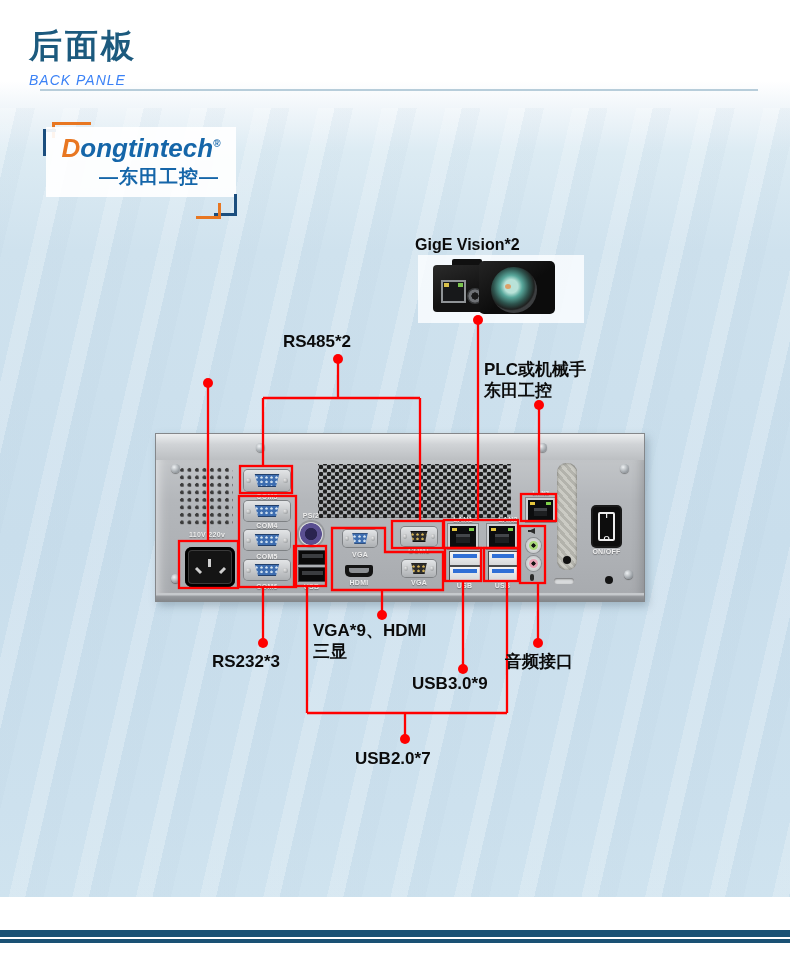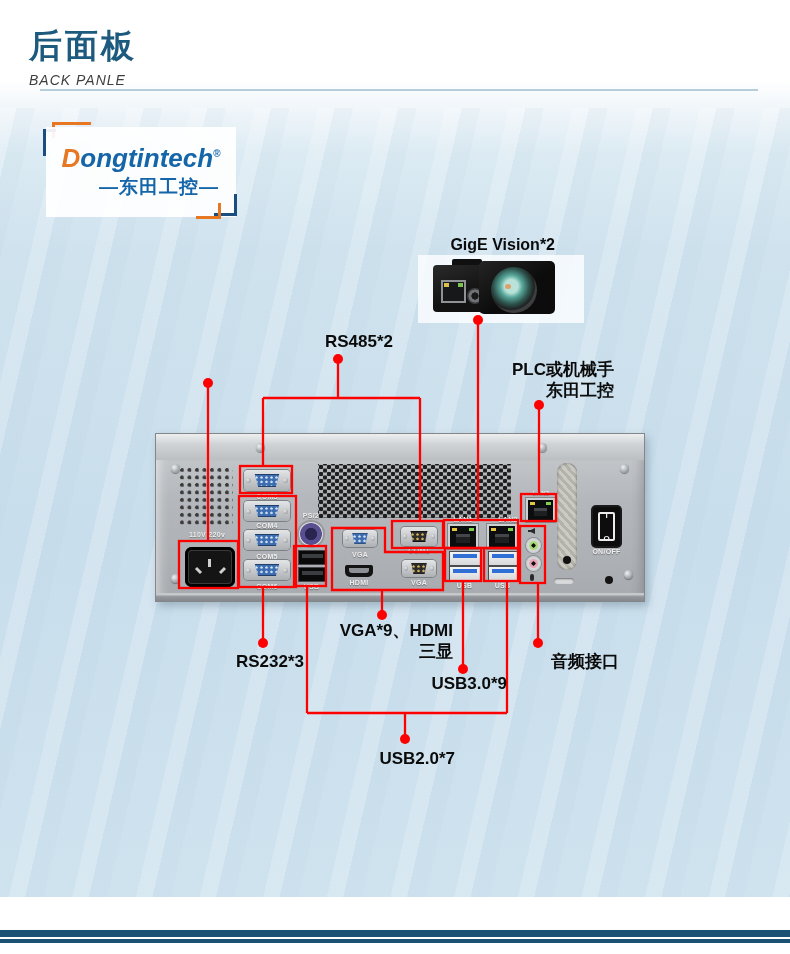--- a/index.html
+++ b/index.html
@@ -6,38 +6,38 @@
   body{font-family:"Liberation Sans","DejaVu Sans",sans-serif;}
   .page{position:relative;width:790px;height:954px;overflow:hidden;background:#fff;}
   .bg{position:absolute;left:0;top:0;width:790px;height:897px;
       background:linear-gradient(180deg,#ffffff 0%,#ffffff 9%,#f1f6fa 12%,#dcebf3 17%,#cfe2ee 28%,#c9deec 60%,#cde1ee 90%,#cfe3ef 100%);}
   .bg::after{content:"";position:absolute;inset:12% 0 0 0;
       background:repeating-linear-gradient(103deg,rgba(255,255,255,.20) 0 16px,rgba(176,200,218,.10) 16px 34px,rgba(255,255,255,0) 34px 62px);}
   .abs{position:absolute;}
 
   
   .title-cn{font-size:33px;font-weight:700;color:#1c5a7e;letter-spacing:3px;}
-  .title-en{font-size:14px;font-style:italic;color:#404040;letter-spacing:1px;margin-top:3px;}
+  .title-en{font-size:14px;font-style:italic;color:#3b82f6;letter-spacing:1px;margin-top:3px;}
   .rule{position:absolute;left:40px;top:89px;width:718px;height:2px;background:#b7cdda;}
 
   
-  .logo-card{position:absolute;left:46px;top:127px;width:190px;height:90px;background:rgba(255,255,255,.92);
+  .logo-card{position:absolute;left:46px;top:127px;width:190px;height:70px;background:rgba(255,255,255,.92);
              display:flex;flex-direction:column;align-items:center;justify-content:center;}
   .brand{font-size:26px;font-weight:800;font-style:italic;color:#1566a9;line-height:1;}
   .brand .d{color:#e87722;}
   .brand .reg{font-size:10px;vertical-align:super;font-style:normal;}
   .brand-cn{font-size:19px;font-weight:700;color:#1566a9;letter-spacing:1px;margin-top:3px;margin-left:36px;}
   .bracket{position:absolute;}
   .br-tl-o{left:52px;top:122px;width:36px;height:13px;border-top:3px solid #e87722;border-left:3px solid #e87722;}
   .br-tl-b{left:43px;top:129px;width:10px;height:24px;border-top:3px solid #1b4e7e;border-left:3px solid #1b4e7e;}
   .br-br-b{left:214px;top:194px;width:20px;height:19px;border-bottom:3px solid #1b4e7e;border-right:3px solid #1b4e7e;}
   .br-br-o{left:196px;top:203px;width:22px;height:13px;border-bottom:3px solid #e87722;border-right:3px solid #e87722;}
 
   
-  .callout{position:absolute;font-weight:700;font-size:17px;color:#0b0b0b;text-align:right;line-height:21px;}
+  .callout{position:absolute;font-weight:700;font-size:17px;color:#0b0b0b;text-align:left;line-height:21px;}
   .gige{font-size:16px;font-weight:600;}
 
   
   .cam-bg{left:418px;top:255px;width:166px;height:68px;background:rgba(250,253,255,.85);}
   .cam-l{left:433px;top:265px;width:66px;height:47px;background:linear-gradient(160deg,#2a2a2a,#121212 60%);border-radius:4px;}
   .cam-l-tab{left:452px;top:259px;width:30px;height:8px;background:#101010;border-radius:2px;}
   .cam-rj45{left:441px;top:280px;width:21px;height:19px;background:#17181a;border:2px solid #8f9396;}
   .cam-rj45 b{position:absolute;left:1px;top:1px;width:5px;height:4px;background:#d8c04a;}
   .cam-rj45 i{position:absolute;right:1px;top:1px;width:5px;height:4px;background:#79c24d;}
   .cam-conn{left:467px;top:288px;width:16px;height:16px;border-radius:50%;
@@ -297,18 +297,18 @@
   <div class="callout" style="left:484px;top:359px;width:130px;">
     <div>PLC或机械手</div>
     <div>东田工控</div>
   </div>
   <div class="callout" style="left:212px;top:651px;width:92px;">RS232*3</div>
   <div class="callout" style="left:313px;top:620px;width:140px;">
     <div>VGA*9、HDMI</div>
     <div>三显</div>
   </div>
   <div class="callout" style="left:412px;top:673px;width:95px;">USB3.0*9</div>
-  <div class="callout" style="left:505px;top:651px;width:92px;padding-left:22px;">音频接口</div>
+  <div class="callout" style="left:505px;top:651px;width:92px;">音频接口</div>
   <div class="callout" style="left:355px;top:748px;width:100px;">USB2.0*7</div>
 
   <div class="fbar1"></div>
   <div class="fbar2"></div>
 </div>
 
 </body></html>

